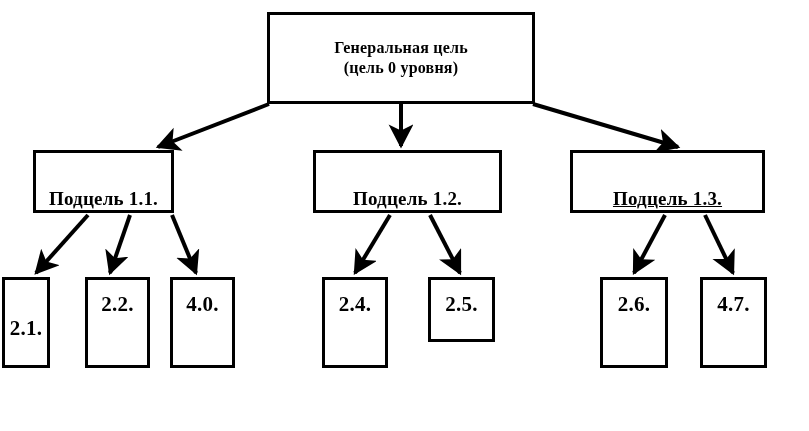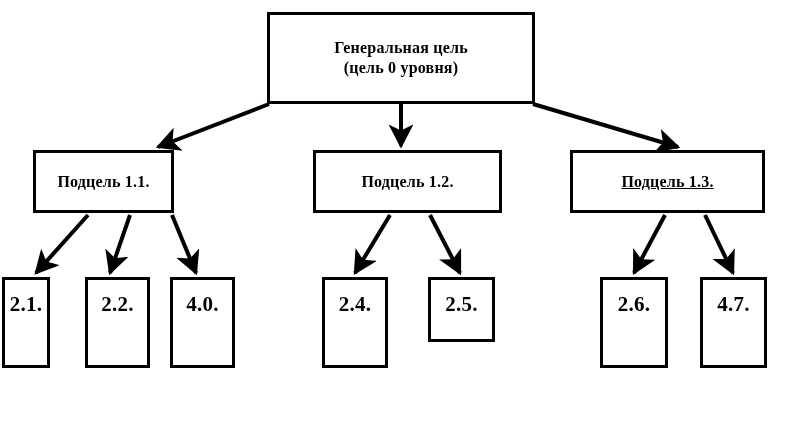--- a/index.html
+++ b/index.html
@@ -36,22 +36,22 @@
     justify-content: center;
     z-index: 2;
   }
   .node-root {
     align-items: center;
     font-size: 16px;
     line-height: 1.22;
     letter-spacing: 0.2px;
   }
   .node-level1 {
-    align-items: center;
-    font-size: 16px;
+    align-items: flex-end;
+    font-size: 19px;
     letter-spacing: 0.2px;
   }
   .node-leaf {
     align-items: flex-start;
     font-size: 21px;
     padding-top: 12px;
     letter-spacing: 0.2px;
   }
   .node-label {
     display: block;
@@ -93,21 +93,21 @@
   <div class="node node-level1" style="left:33px; top:150px; width:141px; height:63px;">
     <span class="node-label">Подцель 1.1.</span>
   </div>
   <div class="node node-level1" style="left:313px; top:150px; width:189px; height:63px;">
     <span class="node-label">Подцель 1.2.</span>
   </div>
   <div class="node node-level1" style="left:570px; top:150px; width:195px; height:63px;text-decoration:underline;">
     <span class="node-label">Подцель 1.3.</span>
   </div>
 
-  <div class="node node-leaf" style="left:2px; top:277px; width:48px; height:91px;">
+  <div class="node node-leaf" style="left:2px; top:277px; width:48px; height:91px;align-items:center;">
     <span class="node-label">2.1.</span>
   </div>
   <div class="node node-leaf" style="left:85px; top:277px; width:65px; height:91px;">
     <span class="node-label">2.2.</span>
   </div>
   <div class="node node-leaf" style="left:170px; top:277px; width:65px; height:91px;">
     <span class="node-label">4.0.</span>
   </div>
   <div class="node node-leaf" style="left:322px; top:277px; width:66px; height:91px;">
     <span class="node-label">2.4.</span>

